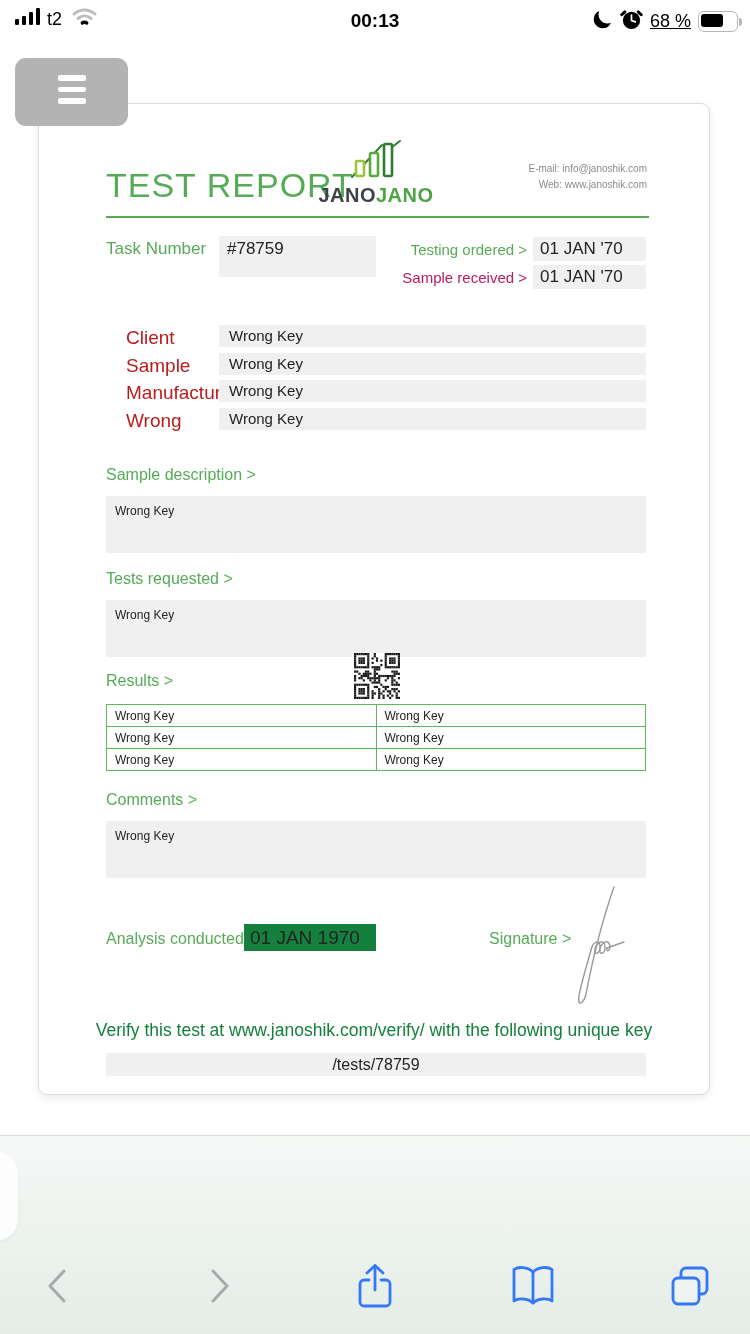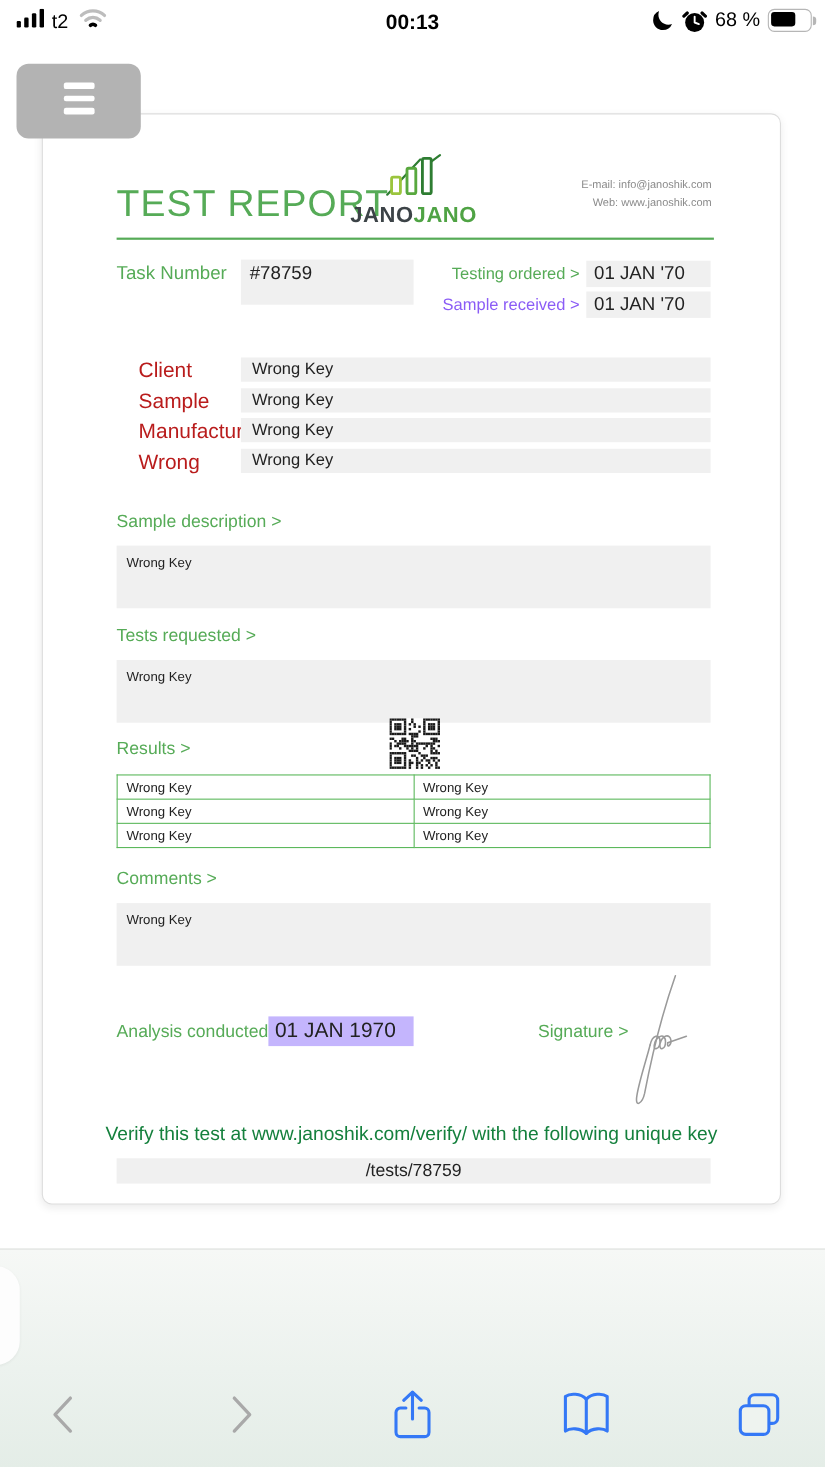--- a/index.html
+++ b/index.html
@@ -3,21 +3,21 @@
 <meta charset="utf-8">
 <style>
   * { margin:0; padding:0; box-sizing:border-box; }
   html,body { width:750px; height:1334px; background:#fff; font-family:"Liberation Sans","DejaVu Sans",sans-serif; position:relative; overflow:hidden; }
 
   
   .status-bar { position:absolute; top:0; left:0; width:750px; height:44px; display:flex; align-items:center; }
   .sb-left  { position:absolute; left:15px; top:8px; display:flex; align-items:center; gap:6px; }
   .sb-carrier { font-size:18px; color:#000; }
   .sb-time  { position:absolute; left:0; width:750px; text-align:center; top:10px; font-size:19px; font-weight:700; color:#000; }
-  .sb-right { position:absolute; right:12px; top:8px; display:flex; gap:7px; }
+  .sb-right { position:absolute; right:12px; top:8px; display:flex; align-items:center; gap:7px;text-decoration:underline; }
   .sb-pct { font-size:18px; color:#000; }
   .battery { position:relative; width:40px; height:21px; border:1.5px solid #b6b6b6; border-radius:6px; }
   .battery-fill { position:absolute; left:2px; top:2px; height:13px; background:#000; border-radius:3px; }
   .battery-cap { position:absolute; right:-5px; top:6px; width:3px; height:8px; background:#b6b6b6; border-radius:0 3px 3px 0; }
 
   
   .menu-button { position:absolute; left:15px; top:58px; width:113px; height:68px; background:#b3b3b3; border:none; border-radius:11px; z-index:5; cursor:pointer; }
   .hamburger-icon { position:absolute; left:43px; top:17px; width:28px; }
   .hamburger-icon i { display:block; width:28px; height:5.5px; background:#fff; border-radius:2px; margin-bottom:6px; }
 
@@ -27,37 +27,37 @@
   .r-logo { position:absolute; left:275px; top:35px; width:124px; text-align:center; }
   .r-logo-word { font-size:20px; font-weight:700; letter-spacing:.5px; margin-top:1px; }
   .r-logo-word .jano { color:#3c4347; }
   .r-logo-word .shik { color:#4fa344; }
   .r-contact { position:absolute; right:62px; top:57px; text-align:right; font-size:10px; line-height:1.55; color:#8a8a8a; }
   .r-divider { position:absolute; left:67px; top:112px; width:543px; height:2px; background:#56ab57; }
 
   .r-task-label { position:absolute; left:67px; top:135px; font-size:17px; color:#56ab57; }
   .r-task-value { position:absolute; left:180px; top:132px; width:157px; height:41px; background:#f0f0f0; font-size:17px; line-height:25px; padding-left:8px; color:#222; }
   .r-date-label1 { position:absolute; right:182px; top:137px; font-size:15px; color:#56ab57; }
-  .r-date-label2 { position:absolute; right:182px; top:165px; font-size:15px; color:#8b5cf6; }
+  .r-date-label2 { position:absolute; right:182px; top:165px; font-size:15px; color:#be185d; }
   .r-date-value1 { position:absolute; left:494px; top:133px; width:113px; height:24px; background:#f0f0f0; font-size:17px; line-height:24px; padding-left:7px; color:#222; }
   .r-date-value2 { position:absolute; left:494px; top:161px; width:113px; height:24px; background:#f0f0f0; font-size:17px; line-height:24px; padding-left:7px; color:#222; }
 
   .r-info-row { position:absolute; left:67px; width:540px; height:22px; }
   .r-info-row .lbl { position:absolute; left:0; top:2px; font-size:19px; color:#b91c1c;margin-left:20px; }
   .r-info-row .val { position:absolute; left:113px; right:0; height:22px; background:#f0f0f0; font-size:15px; line-height:22px; padding-left:10px; color:#222; }
 
   .r-sec-label { position:absolute; left:67px; font-size:16px; color:#56ab57; }
   .r-box { position:absolute; left:67px; width:540px; height:57px; background:#f0f0f0; font-size:12px; color:#222; padding:8px 9px; }
 
   .qr-code { position:absolute; left:315px; top:549px; width:46px; height:46px; background:#fff; }
   .r-table { position:absolute; left:67px; top:600px; width:540px; border-collapse:collapse; }
   .r-table td { border:1px solid #5cb85c; height:22px; font-size:12px; color:#222; padding-left:8px; width:50%; }
 
   .r-analysis-label { position:absolute; left:67px; top:826px; font-size:16px; color:#56ab57; }
-  .r-analysis-value { position:absolute; left:205px; top:820px; width:132px; height:27px; background:#c4b5fd; font-size:19px; line-height:27px; padding-left:6px; color:#222; }
+  .r-analysis-value { position:absolute; left:205px; top:820px; width:132px; height:27px; background:#15803d; font-size:19px; line-height:27px; padding-left:6px; color:#222; }
   .r-sign-label { position:absolute; left:450px; top:826px; font-size:16px; color:#56ab57; }
   .signature-image { position:absolute; left:523px; top:780px; }
 
   .r-verify { position:absolute; left:0; top:916px; width:100%; text-align:center; font-size:17.5px; color:#15803d; }
   .r-key { position:absolute; left:67px; top:949px; width:540px; height:23px; background:#f0f0f0; font-size:16px; line-height:23px; text-align:center; color:#222; }
 
   
   .browser-bottom { position:absolute; left:0; top:1135px; width:750px; height:199px; background:linear-gradient(180deg,#f6f8f6 0%,#ecf2ee 55%,#e4ede7 100%); border-top:1px solid #d9ddd9; }
   .tab-edge { position:absolute; left:-26px; top:15px; width:44px; height:90px; background:#fdfdfd; border-radius:22px; box-shadow:0 1px 3px rgba(0,0,0,.06); }
   .url-bar { position:absolute; left:45px; top:15px; width:660px; height:90px; background:#fdfdfd; border-radius:24px; box-shadow:0 1px 4px rgba(0,0,0,.07); }

